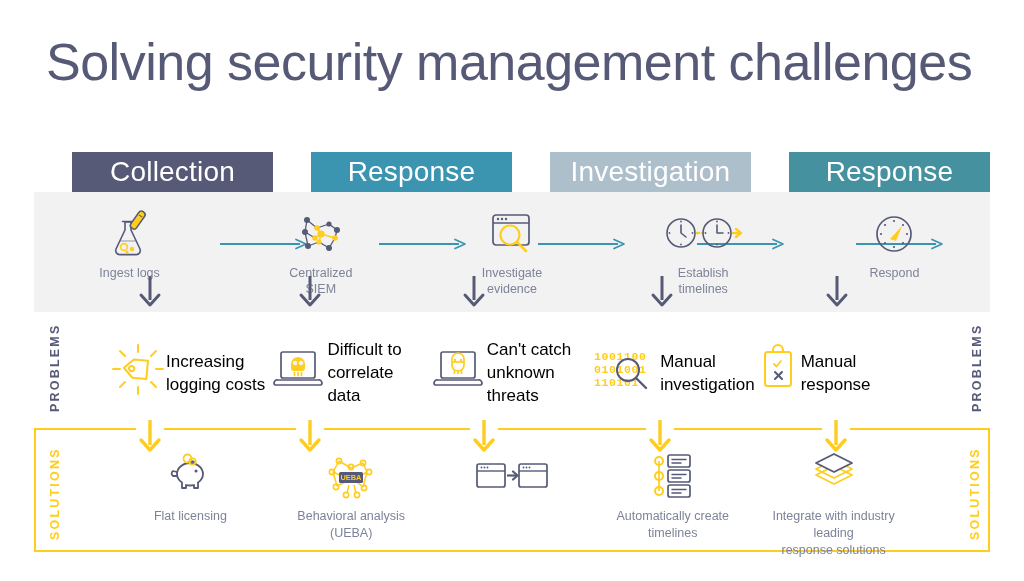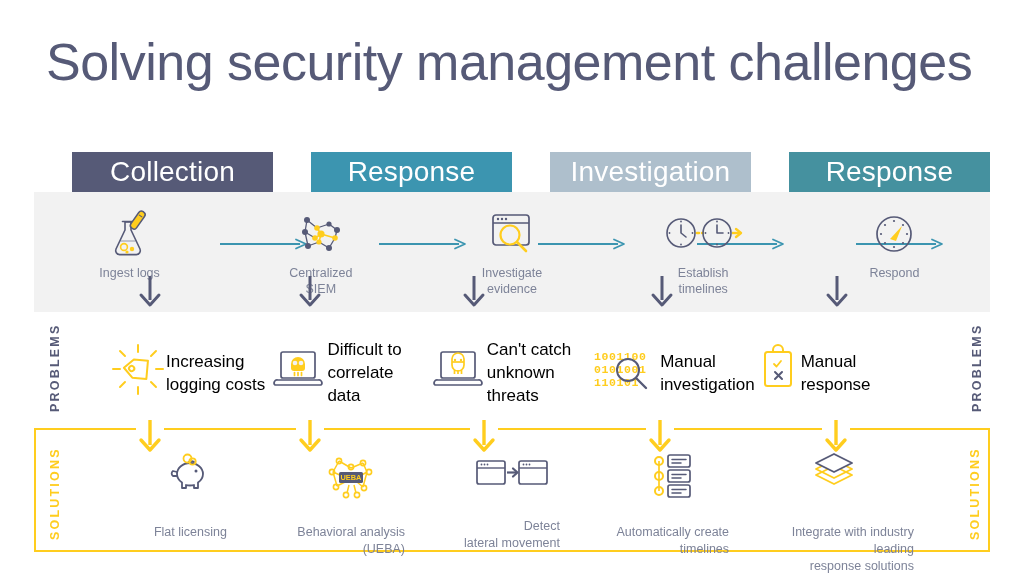--- a/index.html
+++ b/index.html
@@ -93,22 +93,22 @@
   .sol-items {
     position:absolute; left:74px; top:0; right:74px; bottom:0;
     display:flex;
   }
   .sol-item {
     flex:1 1 0; display:flex; flex-direction:column; align-items:center;
     padding-top:22px;
   }
   .sol-icon { height:48px; display:flex; align-items:center; justify-content:flex-end; }
   .sol-label {
-    margin-top:24px; font-size:12.5px; color:#7d8398;
-    text-align:right; line-height:1.35; max-width:200px;
+    margin-top:8px; font-size:12.5px; color:#7d8398;
+    text-align:center; line-height:1.35; max-width:200px;
   }
 
   
   .down-arrow { position:absolute; }
   .arrow-mask {
     position:absolute; background:#ffffff;
   }
   svg { display:block; overflow:visible; }
 </style>
 </head>
@@ -505,21 +505,20 @@
             <path d="M45 16 H73" stroke="#565a77" stroke-width="1.4"></path>
             <g fill="#565a77">
                 <circle cx="49.5" cy="12.5" r="0.9"></circle>
                 <circle cx="52.5" cy="12.5" r="0.9"></circle>
                 <circle cx="55.5" cy="12.5" r="0.9"></circle>
               </g>
             <path d="M33 20.5 h9" stroke="#565a77" stroke-width="2.2"></path>
             <path d="M39 16.5 L43.5 20.5 L39 24.5" fill="none" stroke="#565a77" stroke-width="2.2" stroke-linecap="round" stroke-linejoin="round"></path>
           </svg>
         </div>
-        <div class="sol-label">Detect<br>lateral movement</div>
       </div>
 
       <div class="sol-item">
         <div class="sol-icon">
           <svg width="50" height="48" viewBox="0 0 50 48">
             <path d="M11 9 V39" stroke="#ffcd1e" stroke-width="1.7"></path>
             <g fill="none" stroke="#ffcd1e" stroke-width="2">
               <circle cx="11" cy="9" r="4"></circle>
                 <circle cx="11" cy="24" r="4"></circle>
                 <circle cx="11" cy="39" r="4"></circle>

